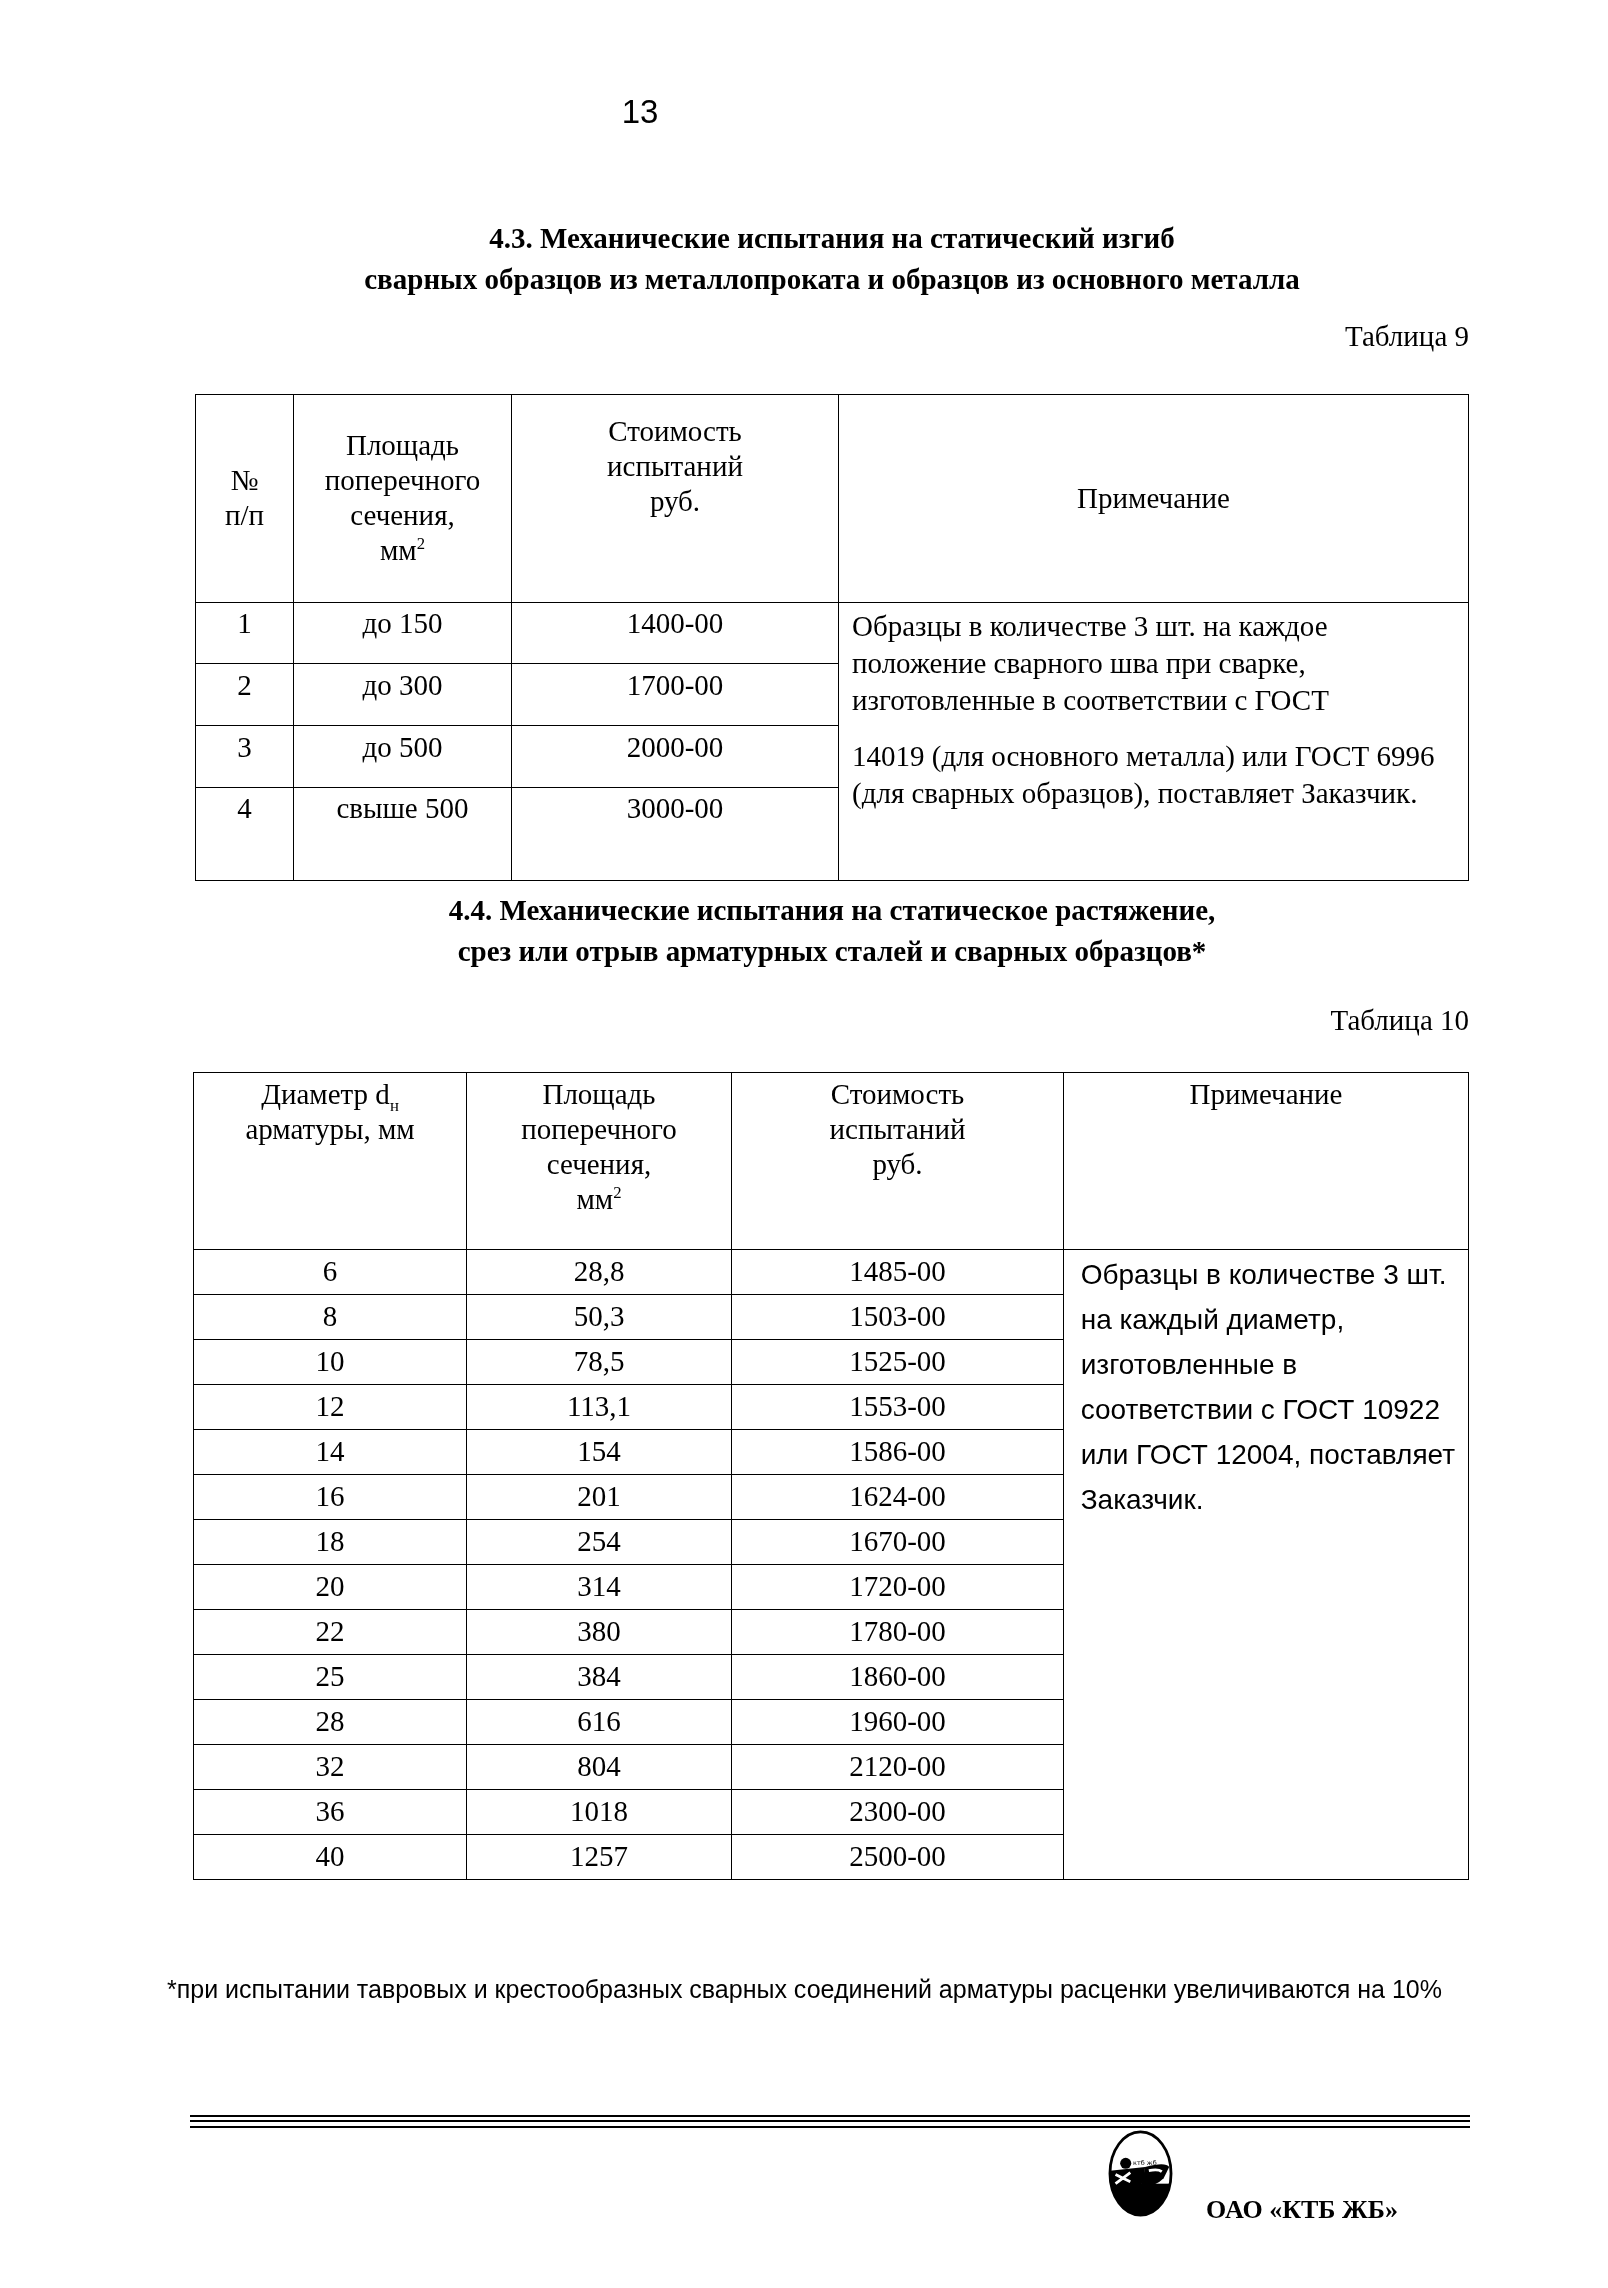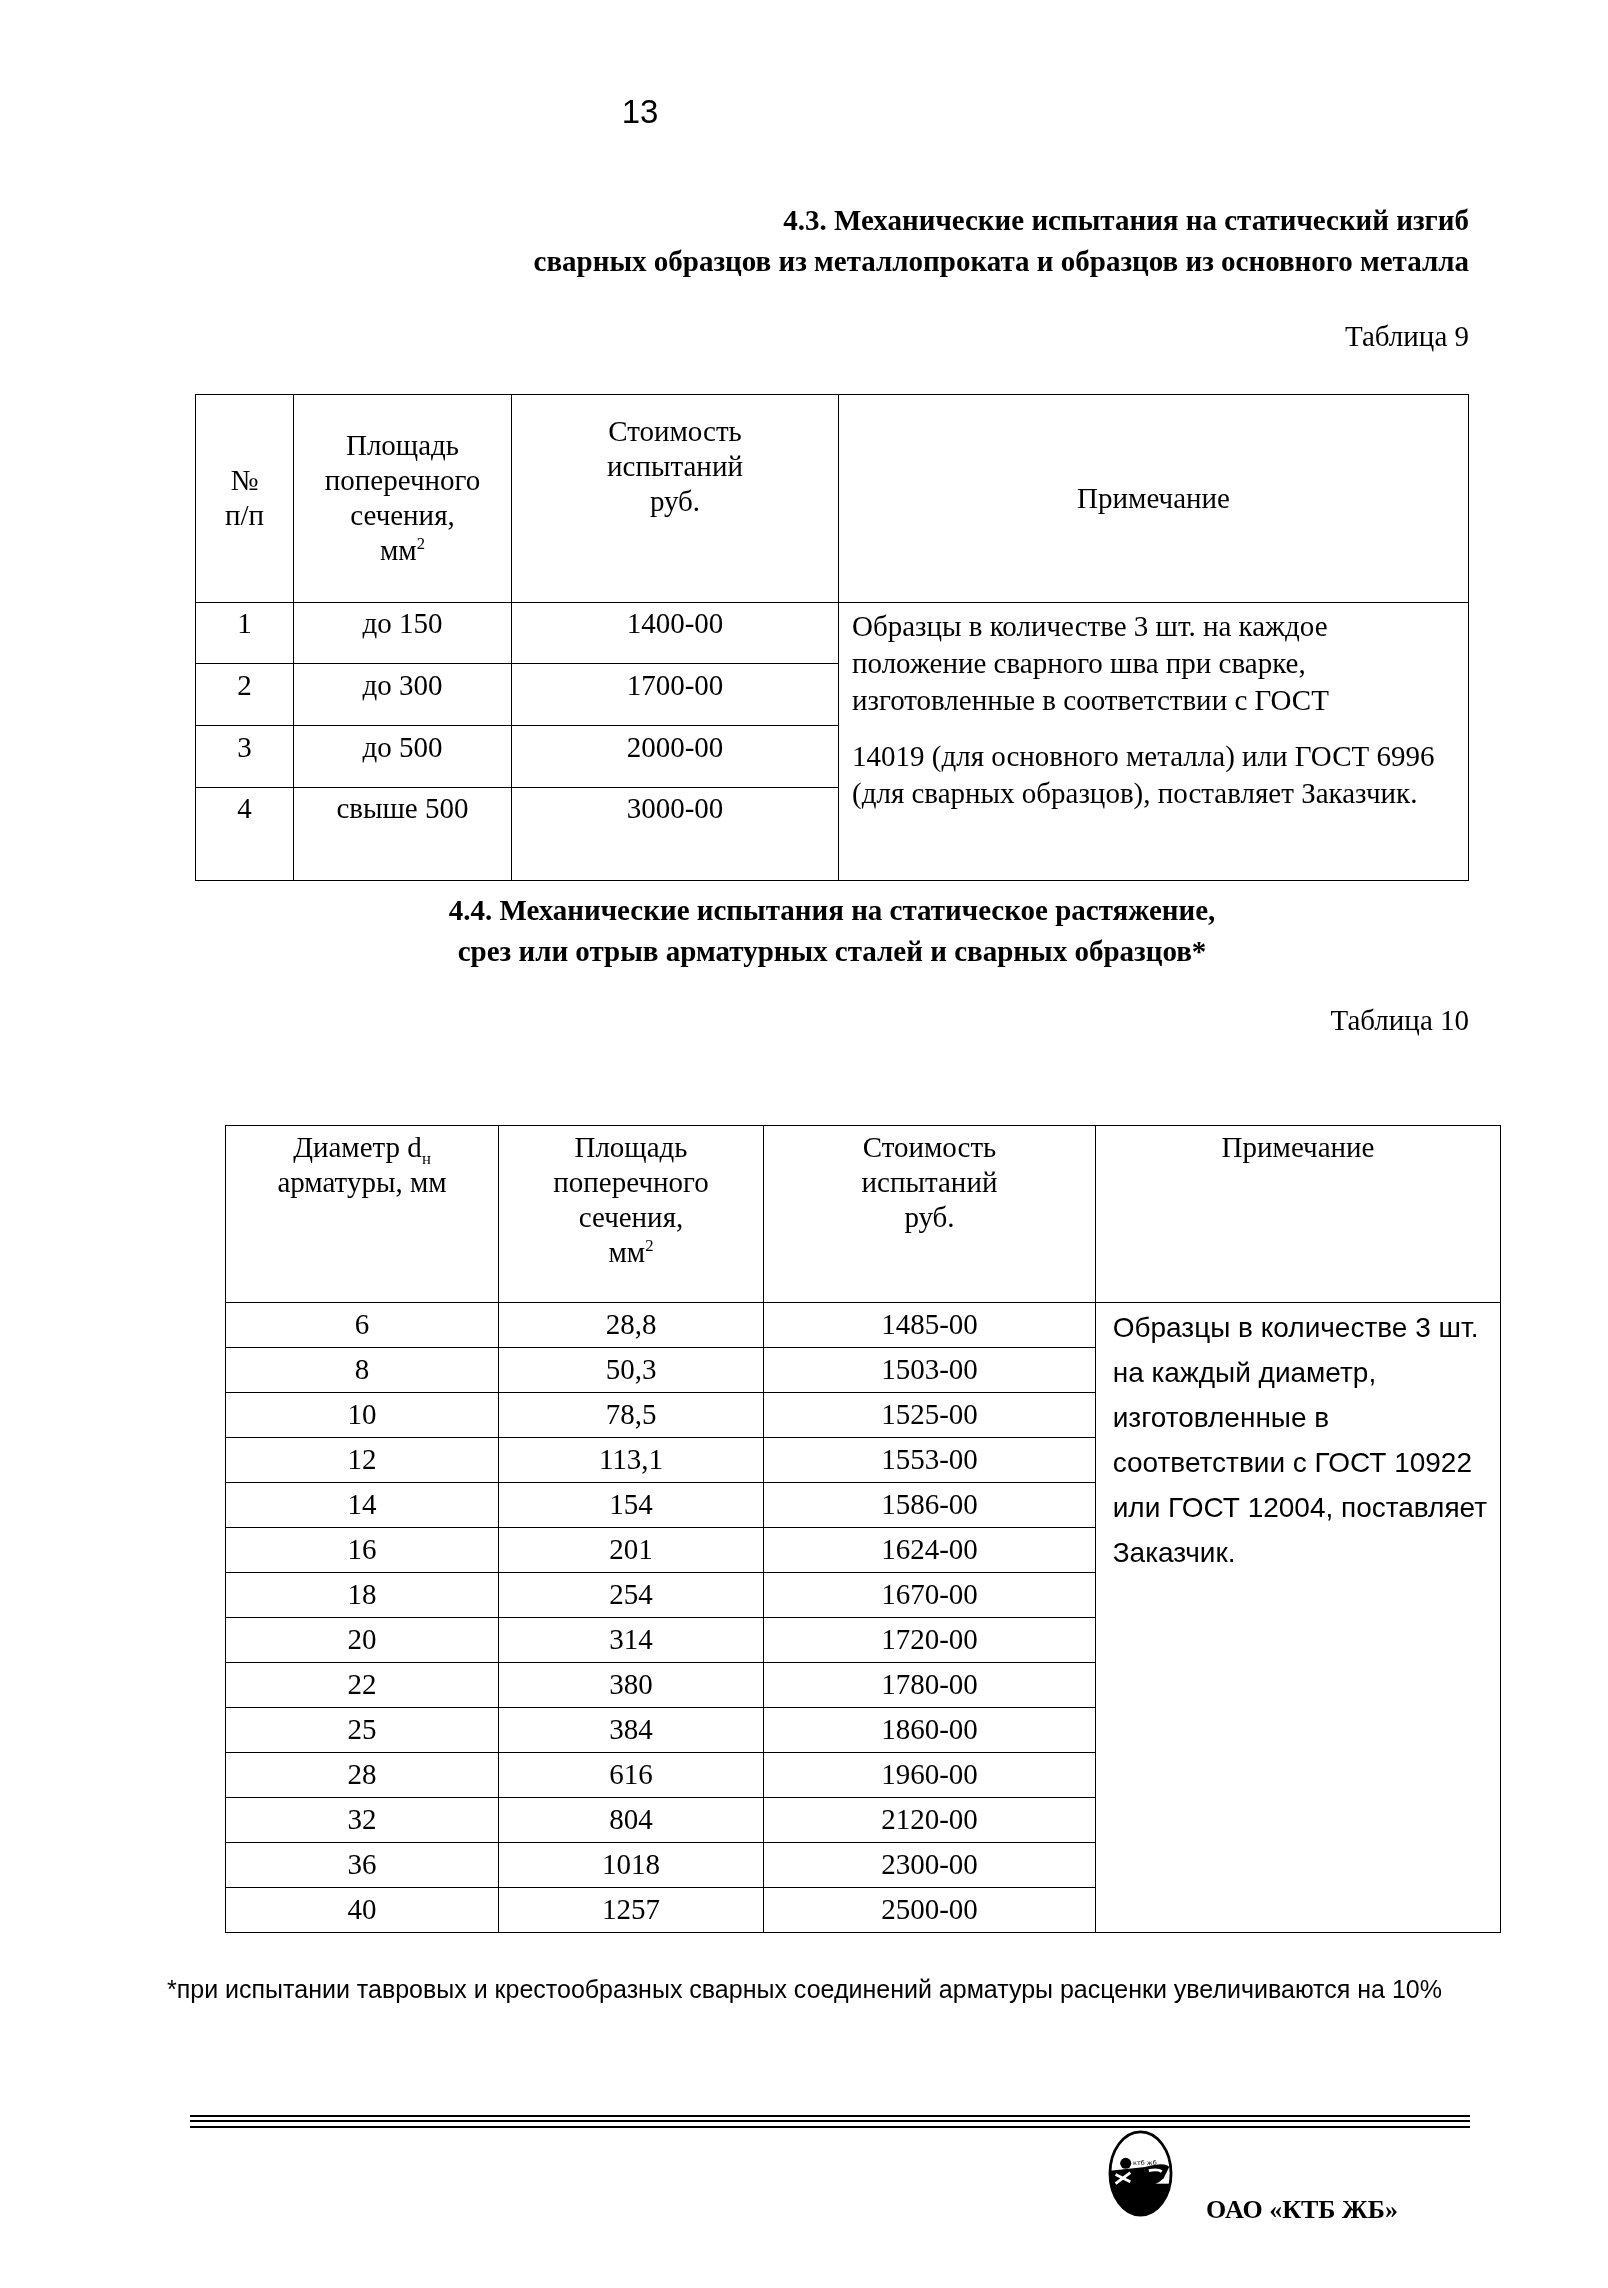--- a/index.html
+++ b/index.html
@@ -12,36 +12,36 @@
   .section-title { left: 195px; width: 1274px; text-align: center; font-weight: bold; font-size: 29px; line-height: 41px; }
   .table-caption { right: 139px; font-size: 29px; }
   table.doc { position: absolute; border-collapse: collapse; font-size: 29px; }
   table.doc td, table.doc th { border: 1.9px solid #000; text-align: center; font-weight: normal; padding: 0; line-height: 35px; }
   table.doc sup { font-size: 16.7px; line-height: 0; }
   table.doc sub { font-size: 16.7px; line-height: 0; }
   .note-cell { text-align: left !important; vertical-align: top; padding: 5.6px 9.3px 0 13px !important; line-height: 37px !important; }
   #t9 { left: 195px; top: 394px; width: 1274px; }
   #t9 th { height: 188px; vertical-align: middle; }
   #t9 td.r { height: 57px; vertical-align: top; padding-top: 3.7px; }
-  #t10 { left: 193px; top: 1125px; width: 1276px; margin-left: 32px; }
+  #t10 { left: 193px; top: 1072px; width: 1276px; }
   #t10 th { height: 172px; vertical-align: top; padding-top: 3.7px; }
   #t10 td.r { height: 44px; line-height: 41px; vertical-align: middle; }
   #t10 .note-cell { font-family: "Liberation Sans", sans-serif; font-size: 28px; line-height: 45px !important; padding-left: 16.7px !important; padding-top: 1.9px !important; }
   .footnote { left: 167px; top: 1957px; font-size: 25px; font-family: "Liberation Sans", sans-serif; margin-top: 18px; }
   .footer-rule { left: 190px; width: 1280px; top: 2115px; height: 13px; border-top: 2.8px solid #000; border-bottom: 2.8px solid #000; box-sizing: border-box; }
   .footer-rule::after { content: ""; position: absolute; left: 0; right: 0; top: 2.8px; height: 1.9px; background: #000; }
   .logo { left: 1108px; top: 2130px; width: 65px; height: 87px; }
   .company { left: 1206px; top: 2158px; font-size: 26px; font-weight: bold; margin-top: 37px; }
 </style>
 </head>
 <body>
 
 <div class="abs page-number">13</div>
 
-<div class="abs section-title" style="top:200px;text-align:right;">
+<div class="abs section-title" style="top:218px;">
   <div>4.3. Механические испытания на статический изгиб</div>
   <div>сварных образцов из металлопроката  и образцов из основного металла</div>
 </div>
 <div class="abs table-caption" style="top:320px;">Таблица 9</div>
 
 <table id="t9" class="doc">
   <colgroup>
     <col style="width:98px">
       <col style="width:218px">
       <col style="width:327px">

